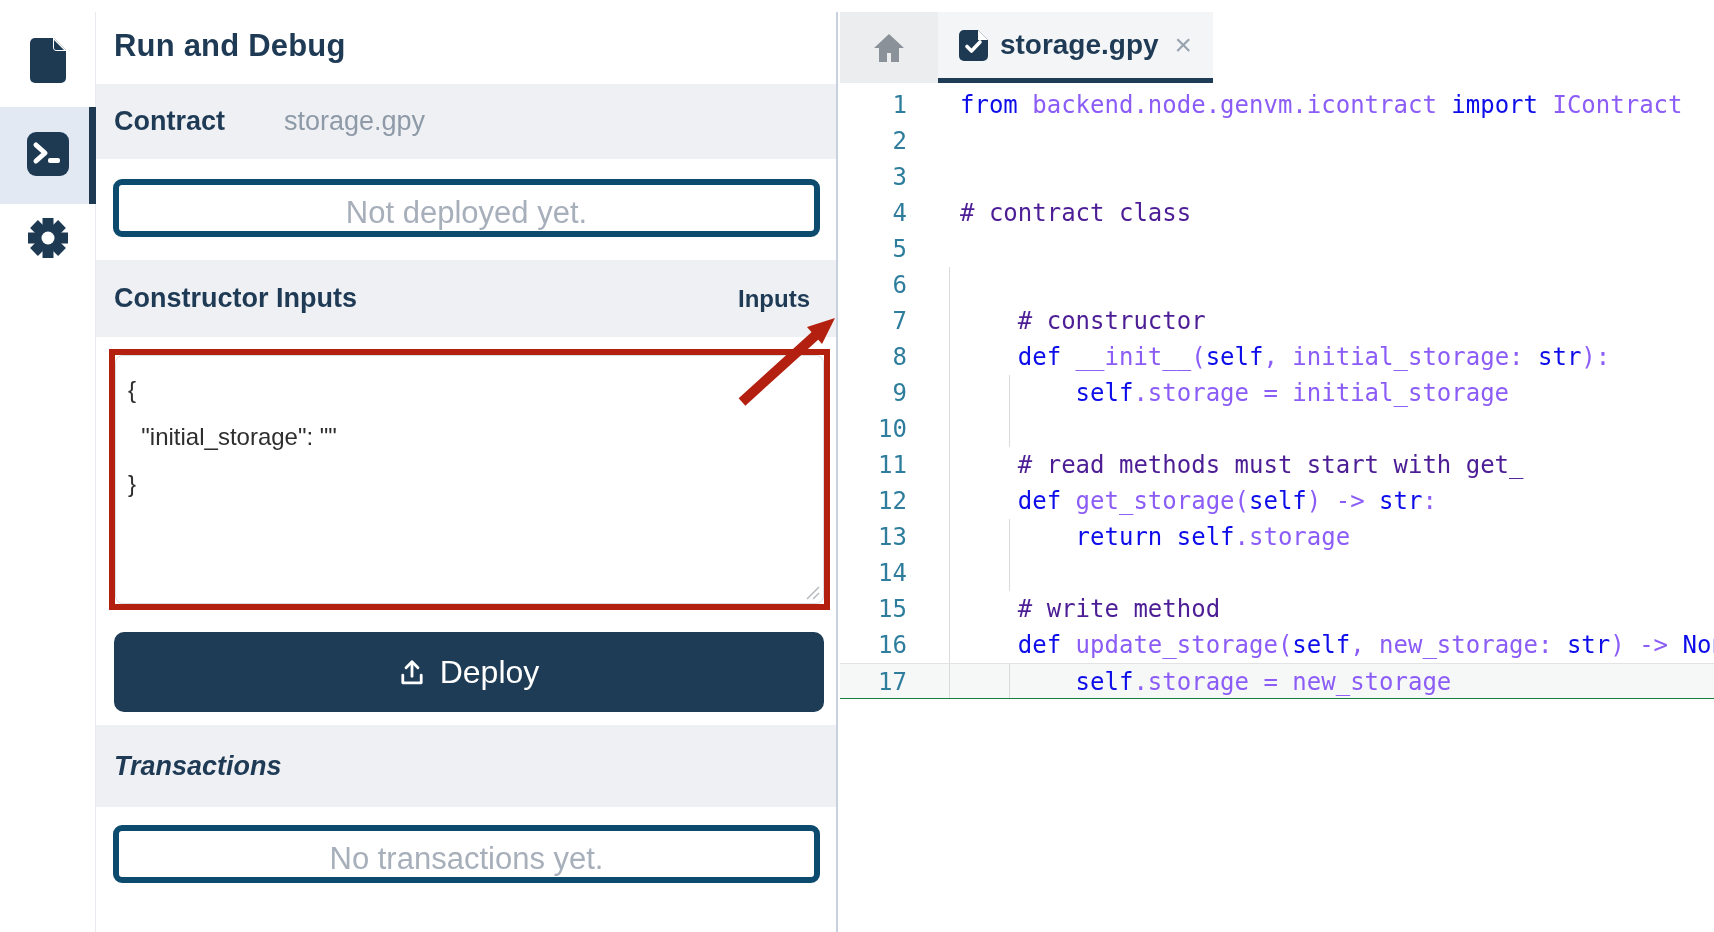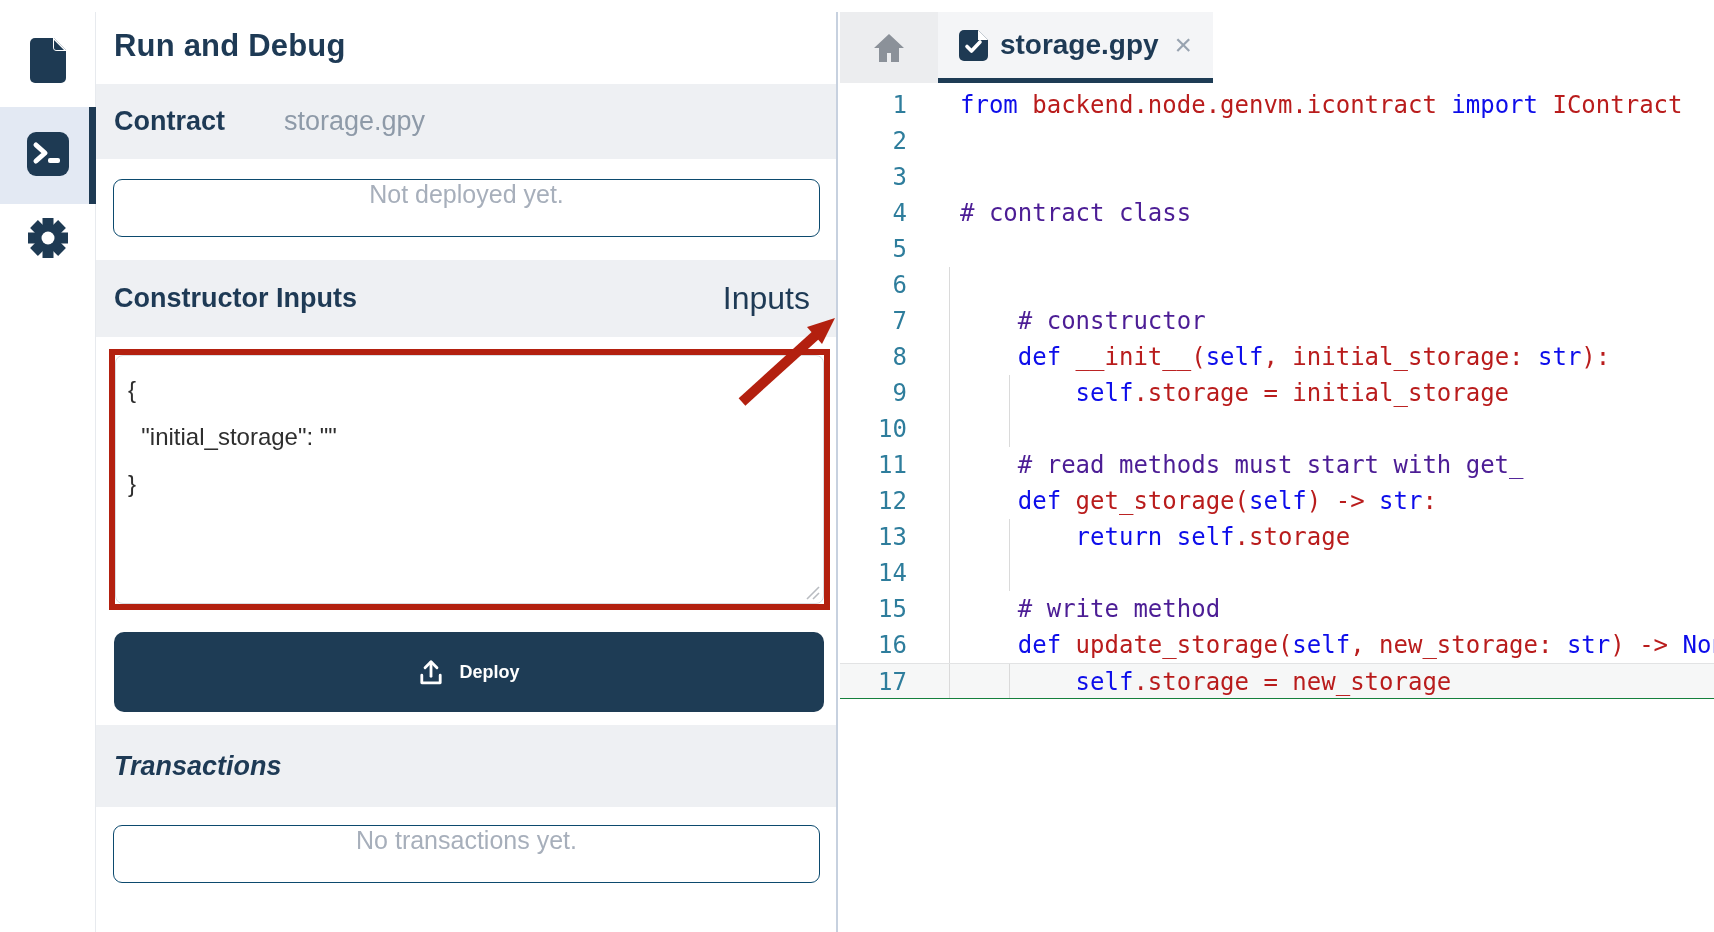--- a/index.html
+++ b/index.html
@@ -19,35 +19,35 @@
 
   
   .panel { position:absolute; left:96px; top:0; width:742px; height:932px; background:#fff; border-right:2px solid #c7d1df; }
   .panel-title { position:absolute; left:18px; top:16px; font-size:31px; font-weight:600; color:#1e3a55; letter-spacing:.2px; }
   .band { position:absolute; left:0; width:100%; background:#eef0f3; display:flex; align-items:center; padding:0 26px 0 18px; }
   .band1 { top:72px;  height:75px;gap:47px; }
   .band2 { top:248px; height:77px; }
   .band3 { top:713px; height:82px;font-style:italic; }
   .band-title { font-size:27px; font-weight:600; color:#1e3a55; }
   .band-sub   { font-size:27px; font-weight:400; color:#8e9aa8; margin-left:12px; }
-  .band-right { margin-left:auto; font-size:32px; font-weight:400; color:#1e3a55; }
-  .empty-box { position:absolute; left:17px; right:16px; height:58px; border:1px solid #0c4a6e; border-radius:9px;
-               display:flex; align-items:flex-start; justify-content:center; font-size:25px; color:#a7afbb; background:#fff; }
+  .band-right { margin-left:auto; font-size:24px; font-weight:700; color:#1e3a55; }
+  .empty-box { position:absolute; left:17px; right:16px; height:58px; border:6px solid #0c4a6e; border-radius:9px;
+               display:flex; align-items:flex-end; justify-content:center; font-size:31px; color:#a7afbb; background:#fff; }
   .box1 { top:167px; } .box2 { top:813px; }
 
   .red-box { position:absolute; left:13px; top:337px; width:721px; height:261px; border:6px solid #b3200f; background:#fff; }
   .red-box .inner-border { position:absolute; inset:0; border:1px solid #dadde2; border-radius:8px; pointer-events:none; }
   .json-input { position:absolute; inset:1px; width:calc(100% - 2px); height:calc(100% - 2px); border:none; resize:none; outline:none;
                 font-family:"Liberation Sans", sans-serif; font-size:24px; line-height:47px; color:#2e2e2e;
                 padding:10px 14px 0 12px; background:transparent; white-space:pre; overflow:hidden; }
   .grip { position:absolute; right:4px; bottom:4px; width:16px; height:16px; pointer-events:none; }
 
   .deploy-btn { position:absolute; left:18px; top:620px; width:710px; height:80px; background:#1e3c55; border:none; border-radius:10px;
                 display:flex; align-items:center; justify-content:center; gap:15px; cursor:pointer; }
-  .deploy-btn span { color:#fff; font-size:18px; font-weight:700; font-family:"Liberation Sans", sans-serif; }
+  .deploy-btn span { color:#fff; font-size:32px; font-weight:400; font-family:"Liberation Sans", sans-serif; }
 
   .hscroll { position:absolute; left:0; bottom:0; width:100%; height:4px; background:#dcdee2; }
 
   
   .annotation { position:absolute; pointer-events:none; }
 
   
   .editor { position:absolute; left:840px; top:0; width:874px; height:932px; background:#fff; overflow:hidden; }
   .tabbar { position:absolute; left:0; top:0; width:100%; height:71px; background:#fff; }
   .tab-home { position:absolute; left:-1px; top:0; width:99px; height:71px; background:#ecedef; display:flex; align-items:center; justify-content:center; cursor:pointer; }
@@ -57,21 +57,21 @@
   .tab-close { font-size:30px; color:#98a3b0; font-weight:400; line-height:1; margin-left:4px; cursor:pointer; }
 
   .code { position:absolute; left:0; top:71px; width:100%; padding-top:4px;
           font-family:"DejaVu Sans Mono", monospace; font-size:24px; line-height:36px; }
   .code-row { position:relative; height:36px; display:flex; white-space:pre; }
   .code-row.active-line { background:#f6f7f7; border-top:1px solid #e2e3e4; border-bottom:1px solid #15803d; }
   .gutter { width:67px; text-align:right; color:#2e7d9c; flex:none; }
   .code-text { padding-left:53px; color:#1b1b1b; flex:none; }
   .tok-kw { color:#0d0dea; }
   .tok-cm { color:#4c1d95; }
-  .tok-pl { color:#b91c1c; }
+  .tok-pl { color:#8b5cf6; }
   .guide { position:absolute; top:0; bottom:0; width:1px; background:#dadada; }
   .guide.g1 { left:109px; } .guide.g2 { left:169px; }
 </style>
 </head>
 <body>
 
 <div id="app">
 
   <div class="sidebar">
     <div class="sb-item file">

